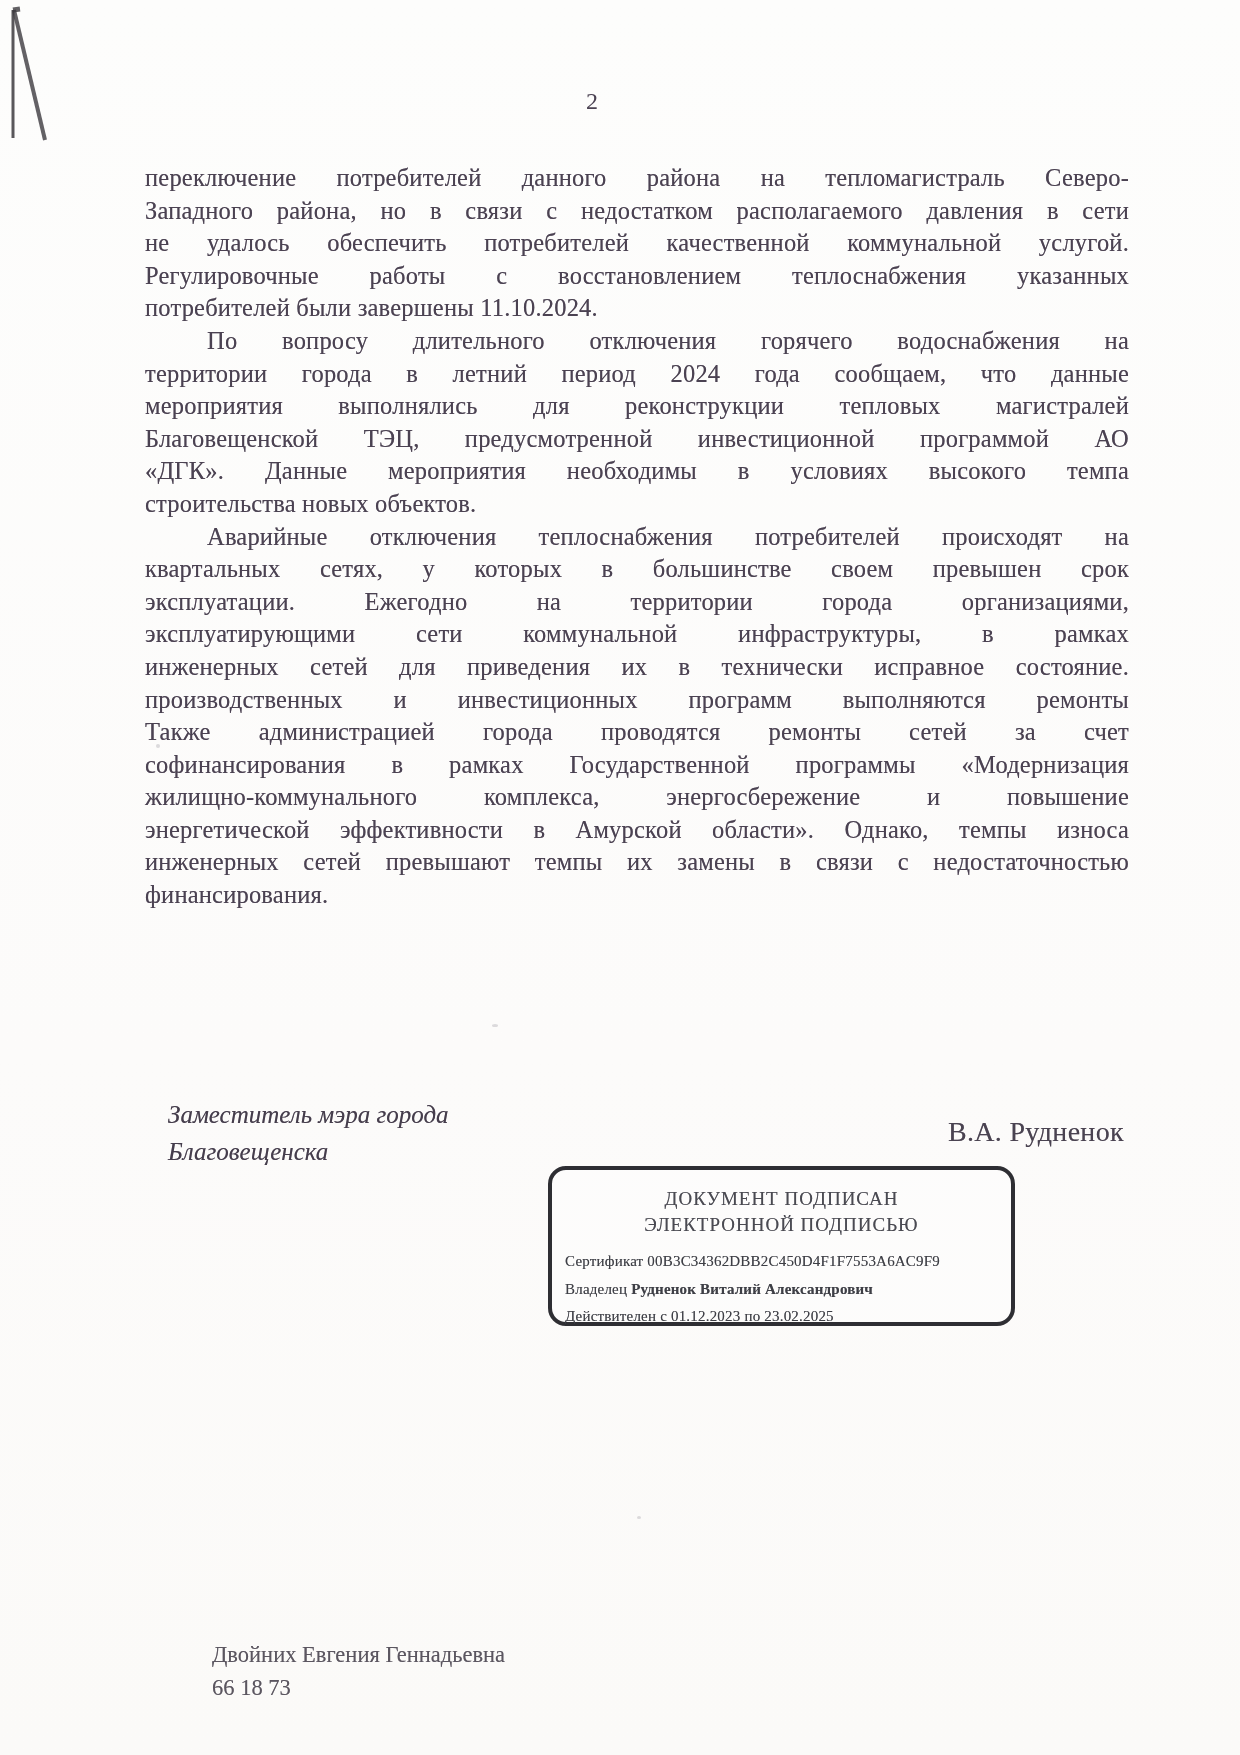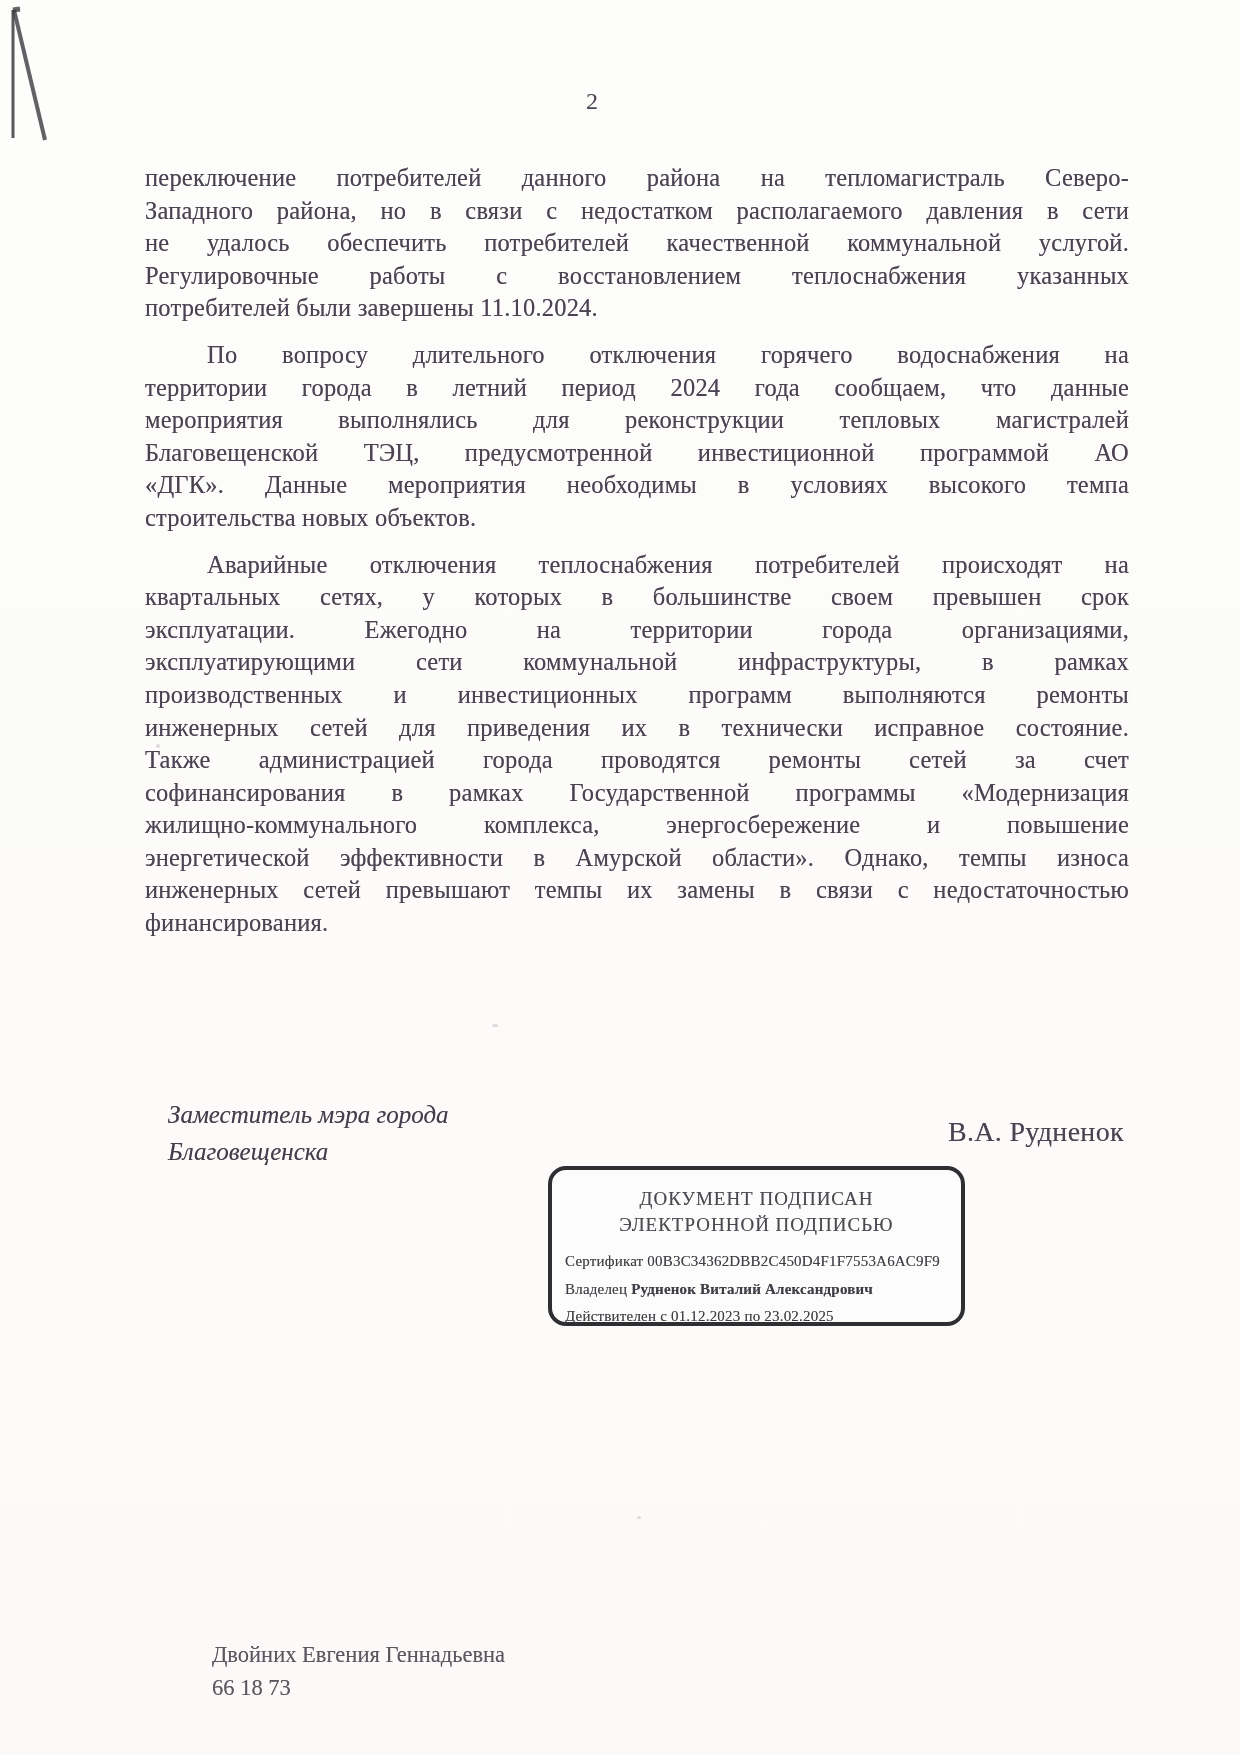--- a/index.html
+++ b/index.html
@@ -25,37 +25,37 @@
 
   .body-text {
     position:absolute; left:145px; top:162px; width:984px;
     font-size:24.5px; line-height:32.6px;
     color:#4b4252;
     text-shadow:0 0 .5px rgba(75,66,82,.55);
     letter-spacing:.2px;
   }
   .body-line { text-align:justify; text-align-last:justify; white-space:normal; }
   .body-line.last { text-align-last:left; }
-  .body-line.indent { text-indent:62px;margin-top:14px; }
+  .body-line.indent { text-indent:62px; }
 
   .sig-position {
     position:absolute; left:168px; top:1096px;
     font-size:25px; line-height:37px;
     color:#453d4c; text-shadow:0 0 .5px rgba(69,61,76,.5);font-style:italic;
   }
   .sig-name {
     position:absolute; left:948px; top:1116px;
     font-size:28px; color:#4a4351;
     text-shadow:0 0 .5px rgba(74,67,81,.5);
     letter-spacing:.3px;
   }
 
   .stamp {
     position:absolute; left:548px; top:1166px;
-    width:417px; height:160px;
+    width:467px; height:160px;
     box-sizing:border-box;
     border:4px solid #2e2e33;
     border-radius:18px;
     background:rgba(255,255,255,.4);
     color:#3f4047;
   }
   .stamp-title {
     margin-top:16px;
     text-align:center;
     font-size:19px; line-height:26px;
@@ -104,22 +104,22 @@
       <div class="body-line indent">По вопросу длительного отключения горячего водоснабжения на</div>
       <div class="body-line">территории города в летний период 2024 года сообщаем, что данные</div>
       <div class="body-line">мероприятия выполнялись для реконструкции тепловых магистралей</div>
       <div class="body-line">Благовещенской ТЭЦ, предусмотренной инвестиционной программой АО</div>
       <div class="body-line">«ДГК». Данные мероприятия необходимы в условиях высокого темпа</div>
       <div class="body-line last">строительства новых объектов.</div>
       <div class="body-line indent">Аварийные отключения теплоснабжения потребителей происходят на</div>
       <div class="body-line">квартальных сетях, у которых в большинстве своем превышен срок</div>
       <div class="body-line">эксплуатации. Ежегодно на территории города организациями,</div>
       <div class="body-line">эксплуатирующими сети коммунальной инфраструктуры, в рамках</div>
+      <div class="body-line">инженерных сетей для приведения их в технически исправное состояние.</div>
       <div class="body-line">производственных и инвестиционных программ выполняются ремонты</div>
-      <div class="body-line">инженерных сетей для приведения их в технически исправное состояние.</div>
       <div class="body-line">Также администрацией города проводятся ремонты сетей за счет</div>
       <div class="body-line">софинансирования в рамках Государственной программы «Модернизация</div>
       <div class="body-line">жилищно-коммунального комплекса, энергосбережение и повышение</div>
       <div class="body-line">энергетической эффективности в Амурской области». Однако, темпы износа</div>
       <div class="body-line">инженерных сетей превышают темпы их замены в связи с недостаточностью</div>
       <div class="body-line last">финансирования.</div>
     </div>
 
   <div class="sig-position">
     <div>Заместитель мэра города</div>

